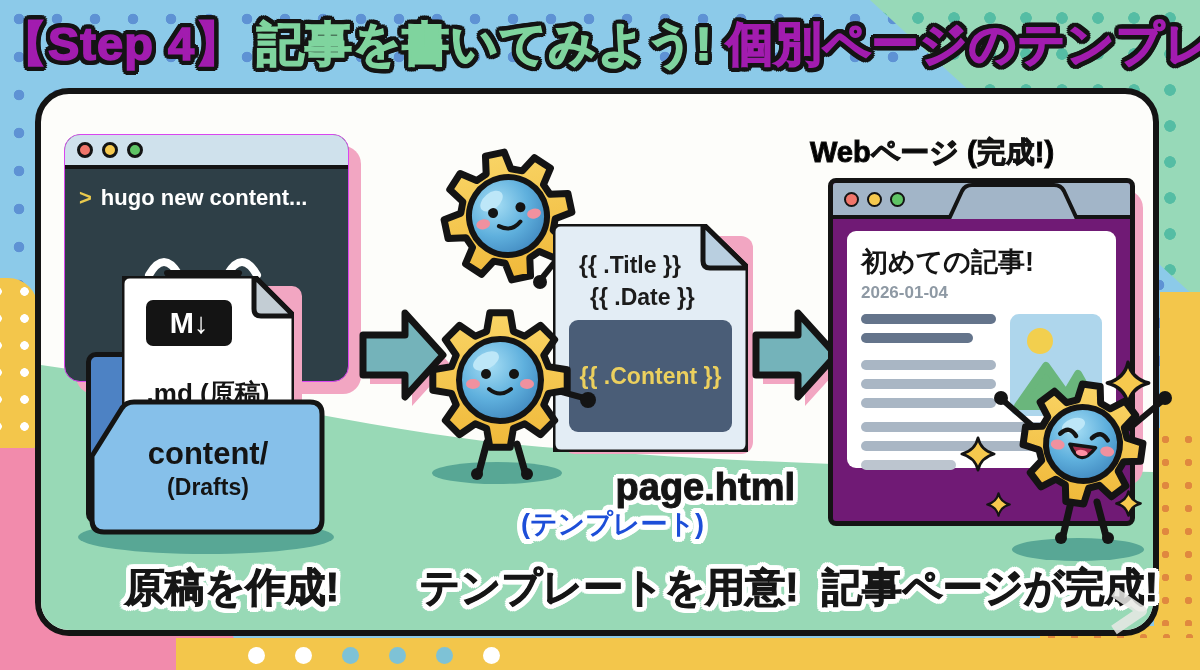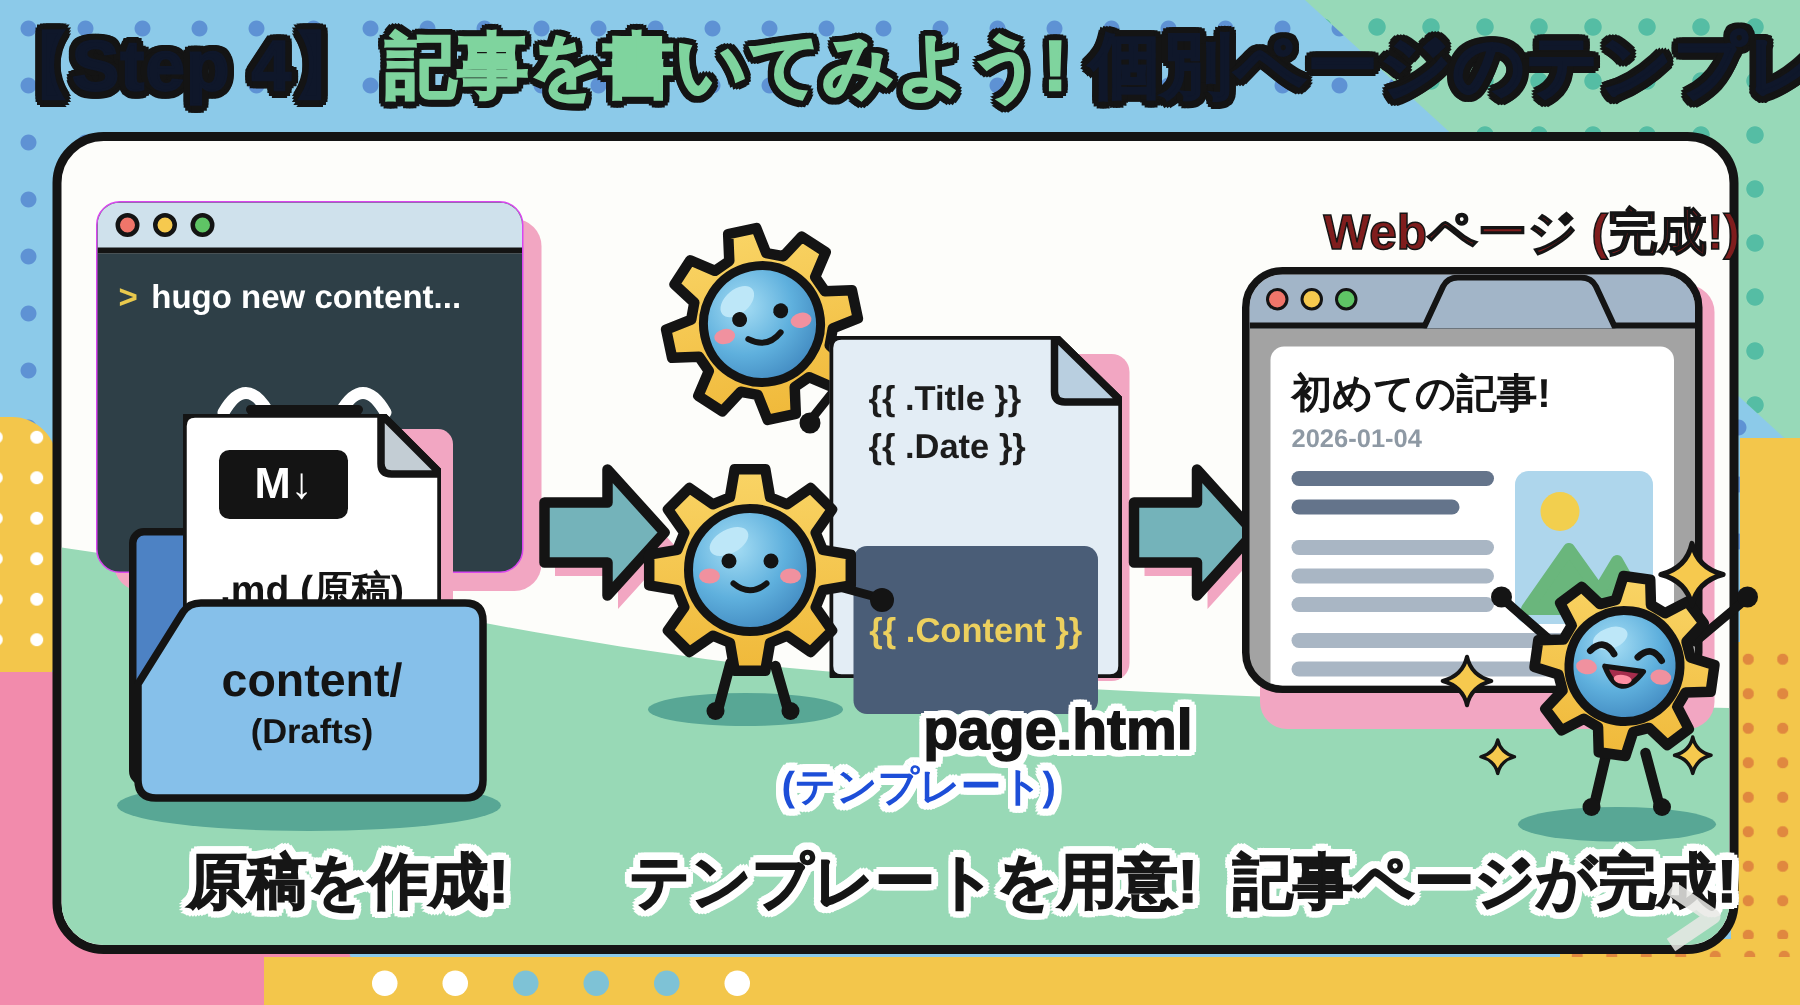--- a/index.html
+++ b/index.html
@@ -28,21 +28,21 @@
   .dot-row span { width:17px; height:17px; border-radius:50%; display:block; }
 
   
   .title { left:0; top:13px; width:100%; text-align:center; font-size:47px; font-weight:bold;
       letter-spacing:1px; white-space:nowrap; -webkit-text-stroke:1.6px currentColor; }
   .outline-b { text-shadow:
       -5px 0 0 #141414, 5px 0 0 #141414, 0 -5px 0 #141414, 0 5px 0 #141414,
       -4px -4px 0 #141414, 4px -4px 0 #141414, -4px 4px 0 #141414, 4px 4px 0 #141414,
       -5px 2px 0 #141414, 5px 2px 0 #141414, -5px -2px 0 #141414, 5px -2px 0 #141414,
       -2px -5px 0 #141414, 2px -5px 0 #141414, -2px 5px 0 #141414, 2px 5px 0 #141414; }
-  .t-yellow { color:#0f172a; }
+  .t-yellow { color:#a21caf; }
   .t-green  { color:#7fd49e; }
 
   
   .panel { left:35px; top:88px; width:1124px; height:548px; background:#fdfdfa;
       border:6px solid #141414; border-radius:34px; overflow:hidden; }
   .ground { position:absolute; left:0; top:0; }
 
   
   .caption { font-size:40px; font-weight:bold; color:#161616; text-align:center; white-space:nowrap;
       -webkit-text-stroke:1px #161616; }
@@ -82,36 +82,36 @@
   .folder-sub { position:absolute; left:0; top:76px; width:100%; text-align:center;
       font-size:23px; font-weight:bold; color:#141414; }
 
   
   .arrow1 { left:355px; top:303px; } .arrow2 { left:748px; top:303px; }
 
   
   .tpl-shadow { left:563px; top:236px; width:190px; height:218px; background:#f2a6c2; border-radius:12px; }
   .tpl-doc { left:553px; top:224px; width:195px; height:228px; }
   .tpl-line { position:absolute; left:26px; font-size:23px; font-weight:bold; color:#1c1c1c; white-space:nowrap; }
-  .tpl-l1 { top:28px; } .tpl-l2 { top:60px; }
+  .tpl-l1 { top:28px; } .tpl-l2 { top:60px;margin-left:11px; }
   .tpl-content { position:absolute; left:16px; top:96px; width:163px; height:112px; background:#4a5d77;
       border-radius:9px; display:flex; align-items:center; justify-content:center;
-      color:#ecd05e; font-size:23px; font-weight:bold; white-space:nowrap;margin-top:44px; }
+      color:#ecd05e; font-size:23px; font-weight:bold; white-space:nowrap; }
   .mid-file-label { left:430px; top:466px; width:365px; text-align:right; font-size:38px;
       font-weight:bold; color:#141414; -webkit-text-stroke:1px #141414; }
   .mid-file-sub { left:430px; top:506px; width:365px; text-align:center; font-size:27px;
       font-weight:bold; color:#1d4ed8; }
   .gear2-ellipse { left:432px; top:462px; width:130px; height:22px; background:#58a795; border-radius:50%; }
 
   
-  .right-heading { left:810px; top:133px; width:350px; text-align:right; font-size:33px;
-      font-weight:bold; color:#7f1d1d; white-space:nowrap; -webkit-text-stroke:1px #141414; }
+  .right-heading { left:810px; top:133px; width:350px; text-align:left; font-size:29px;
+      font-weight:bold; color:#000000; white-space:nowrap; -webkit-text-stroke:1px #141414; }
   .brw-shadow { left:840px; top:190px; width:303px; height:296px; background:#f2a6c2; border-radius:18px; }
-  .browser { left:828px; top:178px; width:307px; height:284px; border:5px solid #141414;
-      border-radius:27px; background:#a3a3a3; overflow:hidden; }
+  .browser { left:828px; top:178px; width:307px; height:348px; border:5px solid #141414;
+      border-radius:8px; background:#701a75; overflow:hidden; }
   .brw-bar { position:relative; height:36px; background:#a2b5c8; border-bottom:4px solid #141414;
       display:flex; align-items:center; padding-left:11px; gap:8px; }
   .tab-svg { position:absolute; left:110px; top:0; }
   .brw-card { position:absolute; left:14px; top:48px; width:269px; height:237px; background:#fff;
       border-radius:9px; padding:13px 14px; }
   .art-title { font-size:27px; font-weight:bold; color:#141414; white-space:nowrap; }
   .art-date { font-size:17px; font-weight:bold; color:#8e99a4; margin-top:3px; }
   .art-body { position:relative; margin-top:11px; }
   .bar { height:10px; border-radius:5px; margin-bottom:9px; }
   .b-dark { background:#64748b; } .b-light { background:#a9b6c4; } .b-lighter { background:#bcc5cf; }

